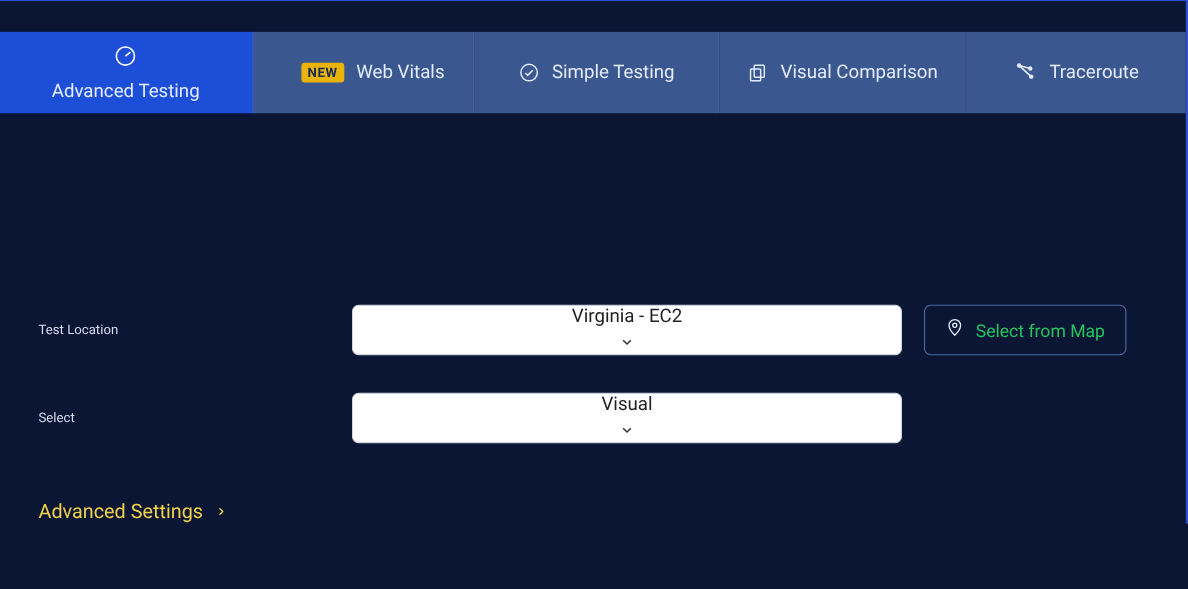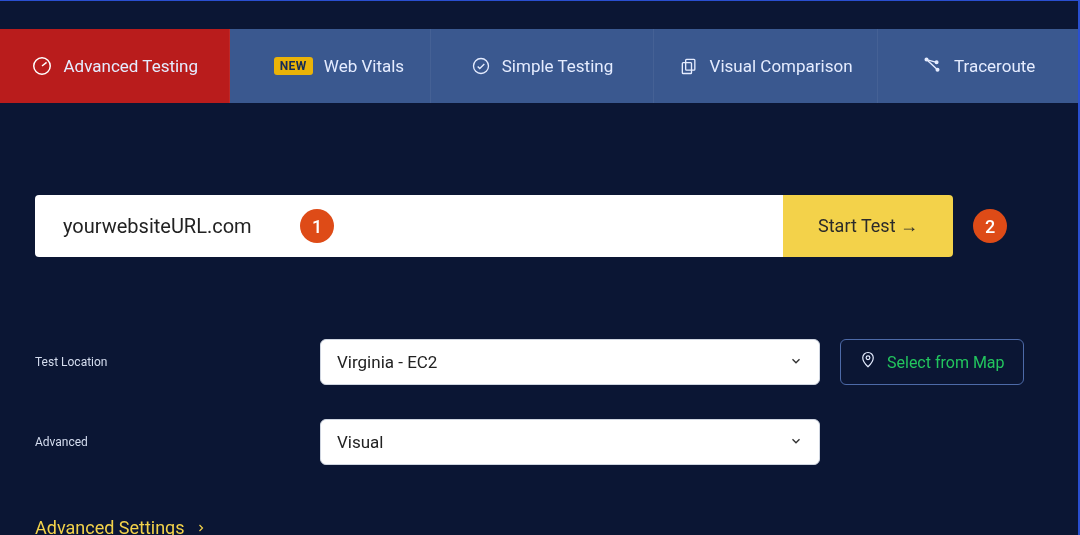--- a/index.html
+++ b/index.html
@@ -26,21 +26,21 @@
     align-items: center;
     justify-content: center;
     gap: 11px;
     color: #e5ecff;
     font-size: 17px;
     cursor: pointer;
     padding: 0 24px;
     border-right: 1px solid rgba(255,255,255,0.06);
     background: #3a588f;
   }
-  .tab.active { background: #b91c1c; }
+  .tab.active { background: #1d4ed8; flex-direction: column; }
   .tab .icon { display:inline-flex; align-items:center; justify-content:center; }
   .tab .new-badge {
     background: #eab308;
     color: #152a58;
     font-weight: 700;
     font-size: 12px;
     border-radius: 3px;
     padding: 2px 6px;
     letter-spacing: 0.5px;
     margin-left: 18px;
@@ -120,20 +120,21 @@
     background:#fff;
     border:1px solid #cfd5e0;
     border-radius:6px;
     display:flex;
     align-items:center;
     justify-content:space-between;
     padding: 0 16px;
     color:#222;
     font-size:17px;
     cursor:pointer;
+    flex-direction:column;
   }
   .select .chev { color:#333; font-size:14px; }
   .map-btn {
     margin-left: 20px;
     height: 46px;
     background:transparent;
     border:1px solid #4d6aa8;
     border-radius:6px;
     color:#22c55e;
     font-size:16px;
@@ -198,26 +199,20 @@
             <circle cx="18" cy="16" r="1.4" fill="#e5ecff"></circle>
             <circle cx="17" cy="8" r="1.4" fill="#e5ecff"></circle>
         </svg>
       </span>
       <span>Traceroute</span>
     </div>
   </div>
 
   <div class="content">
 
-    <div class="url-row">
-      <input class="url-input" type="text" placeholder="yourwebsiteURL.com" style="">
-      <button class="start-btn">Start Test →</button>
-      <div class="marker marker1">1</div>
-      <div class="marker marker2">2</div>
-    </div>
 
     <div class="form-area">
       <div class="form-row">
         <div class="form-label">Test Location</div>
         <div class="select">
           <span>Virginia - EC2</span>
           <span class="chev">
             <svg width="14" height="14" viewBox="0 0 24 24" fill="none" stroke="#333" stroke-width="2.4">
                 <path d="M6 9l6 6 6-6"></path>
               </svg>
@@ -228,21 +223,21 @@
             <svg width="18" height="18" viewBox="0 0 24 24" fill="none" stroke="#e5ecff" stroke-width="1.6">
               <path d="M12 21s-7-6.5-7-12a7 7 0 1 1 14 0c0 5.5-7 12-7 12z"></path>
                 <circle cx="12" cy="9" r="2.5"></circle>
             </svg>
           </span>
           <span>Select from Map</span>
         </button>
       </div>
 
       <div class="form-row">
-        <div class="form-label">Advanced</div>
+        <div class="form-label">Select</div>
         <div class="select">
           <span>Visual</span>
           <span class="chev">
             <svg width="14" height="14" viewBox="0 0 24 24" fill="none" stroke="#333" stroke-width="2.4">
                 <path d="M6 9l6 6 6-6"></path>
               </svg>
           </span>
         </div>
       </div>
 

